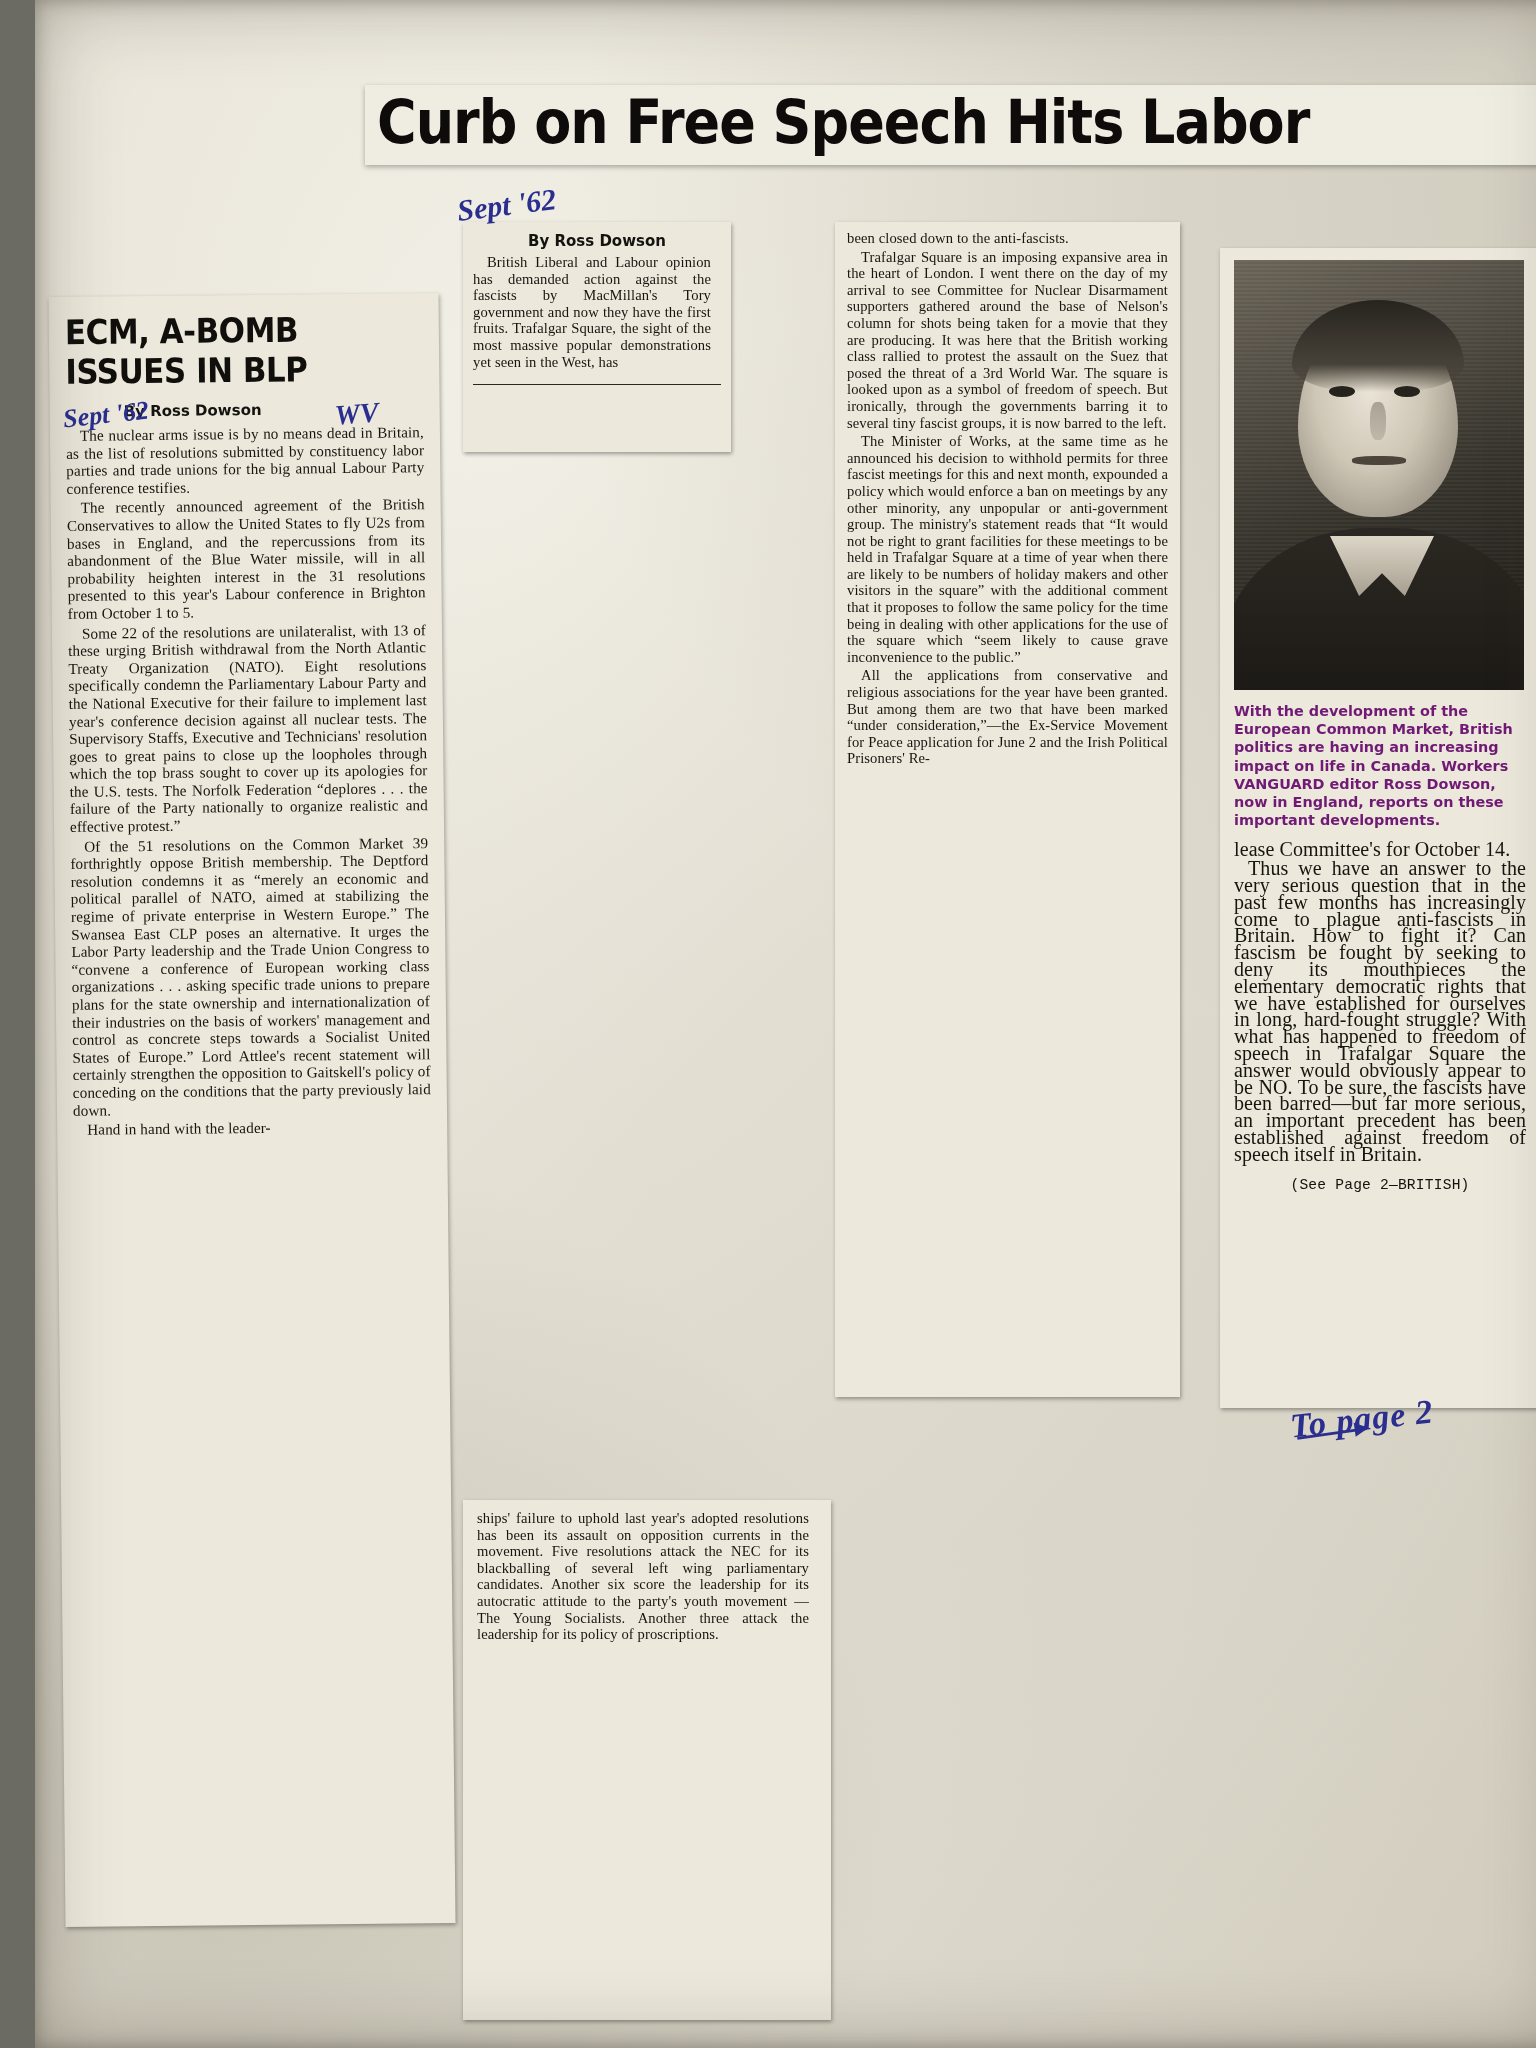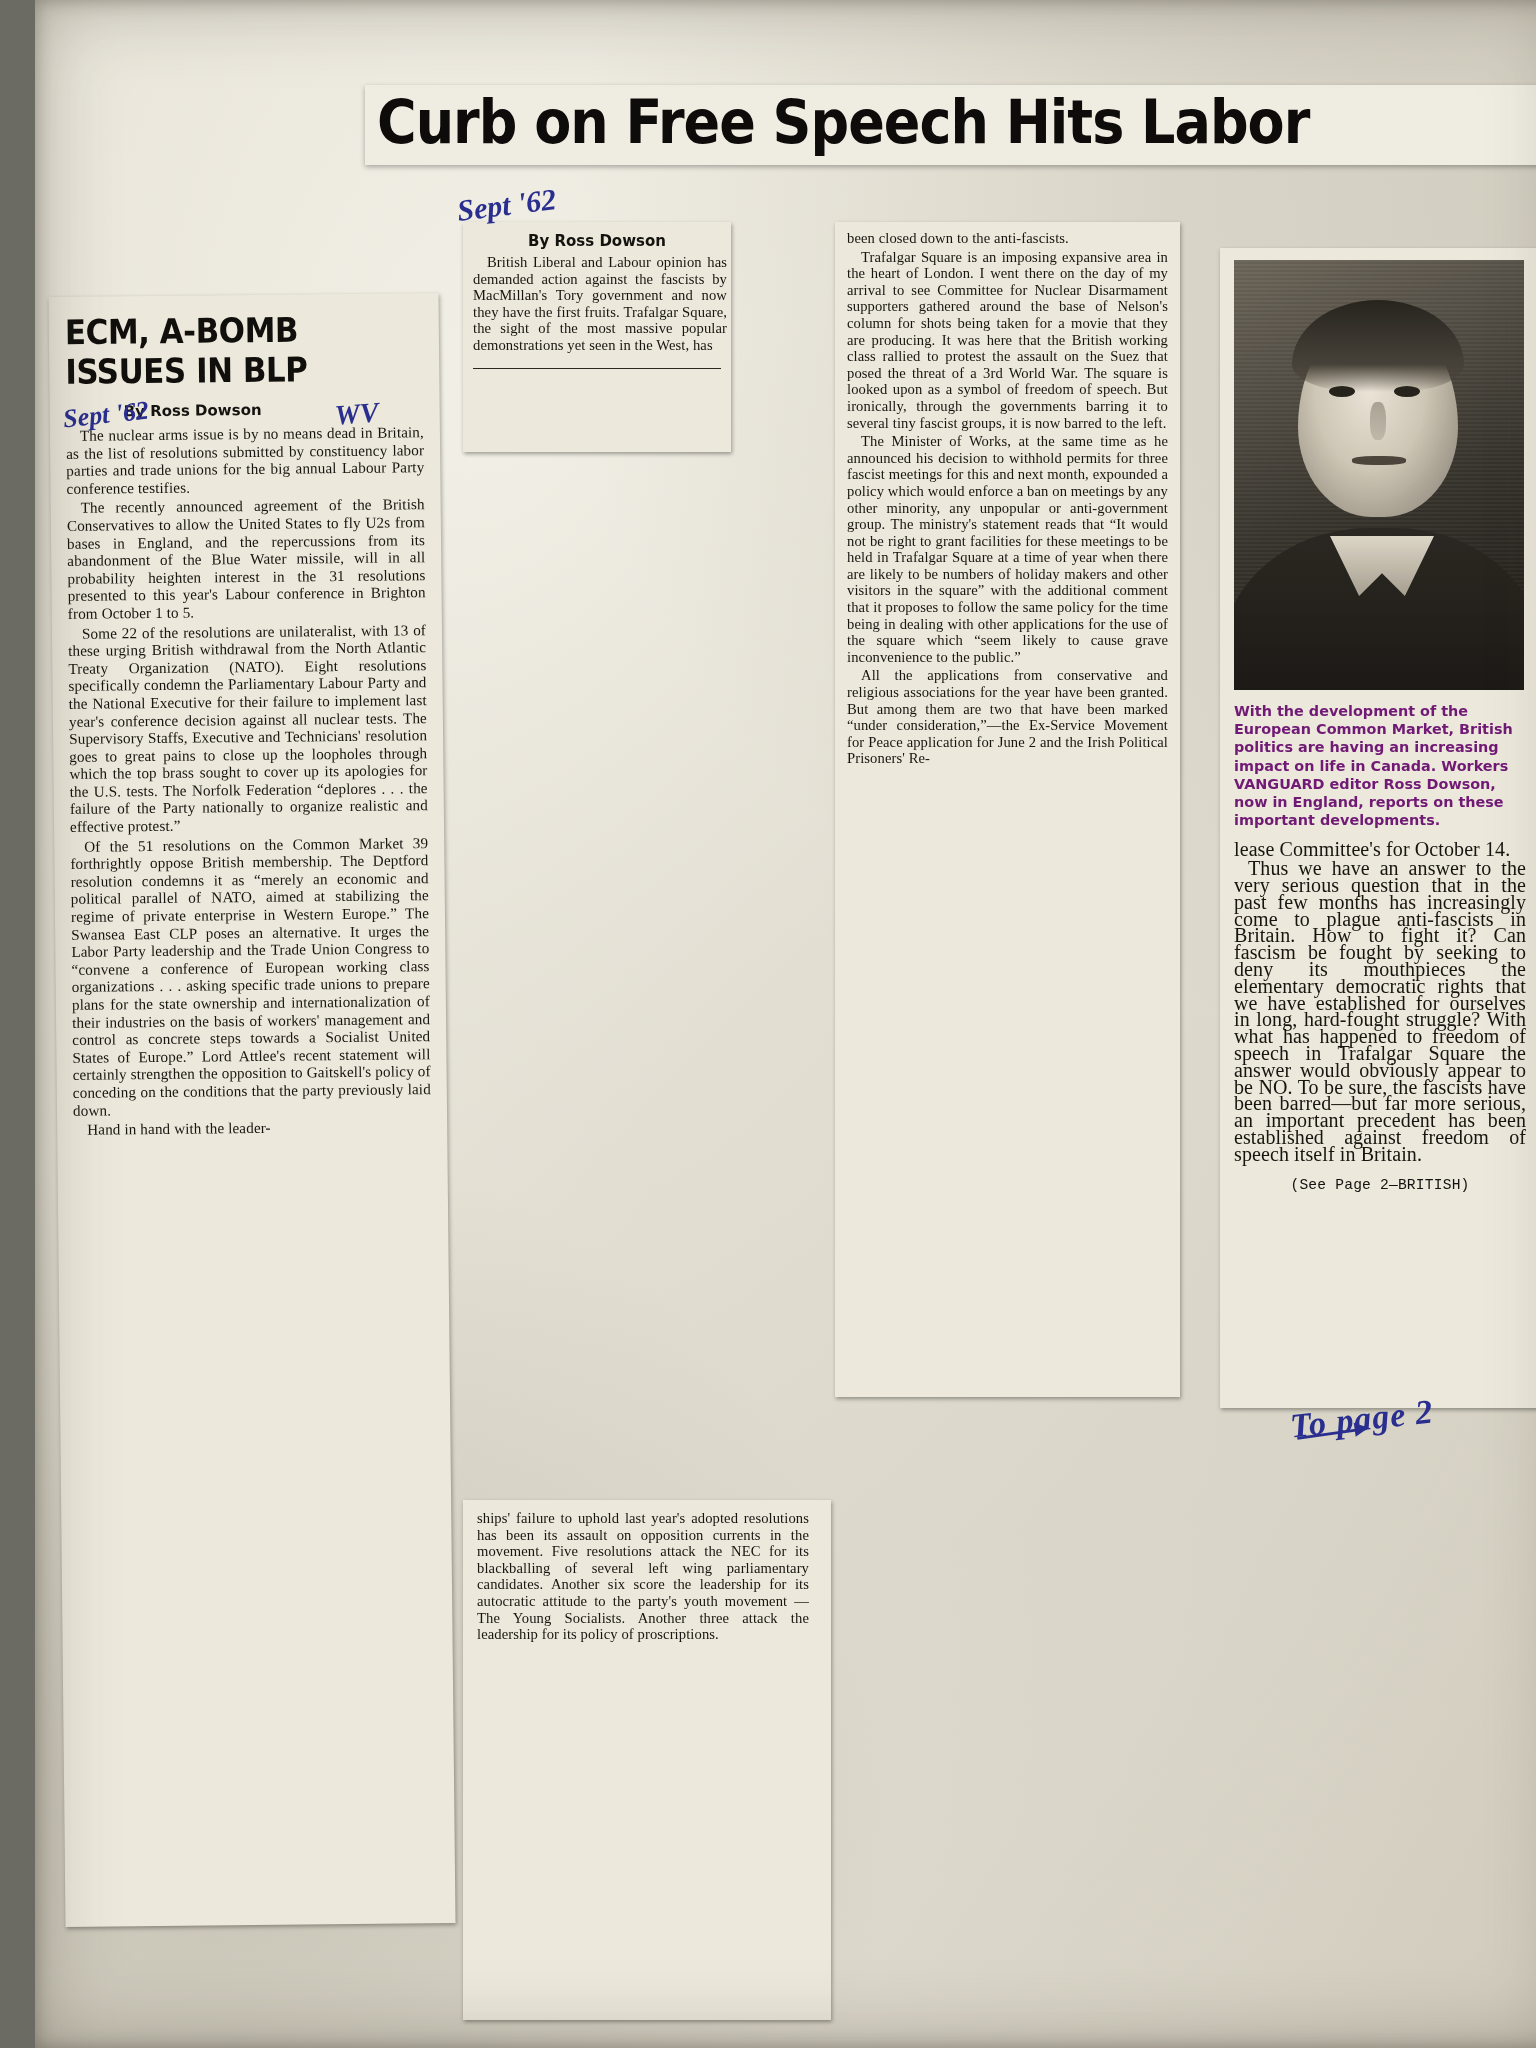--- a/index.html
+++ b/index.html
@@ -130,21 +130,21 @@
     width: 268px;
     height: 230px;
   }
   #c1-byline {
     font-family: "DejaVu Sans", sans-serif;
     font-weight: bold;
     font-size: 15px;
     text-align: center;
     padding: 10px 0 4px 0;
   }
-  #c1-body { padding: 0 4px 6px 10px; }
+  #c1-body { padding: 0 20px 6px 10px; }
   #c1-rule { margin: 6px 10px 0 10px; }
 
   
   #c2-clip {
     left: 800px;
     top: 222px;
     width: 345px;
     height: 1175px;
   }
   #c2-body { padding: 8px 12px 10px 12px; }

